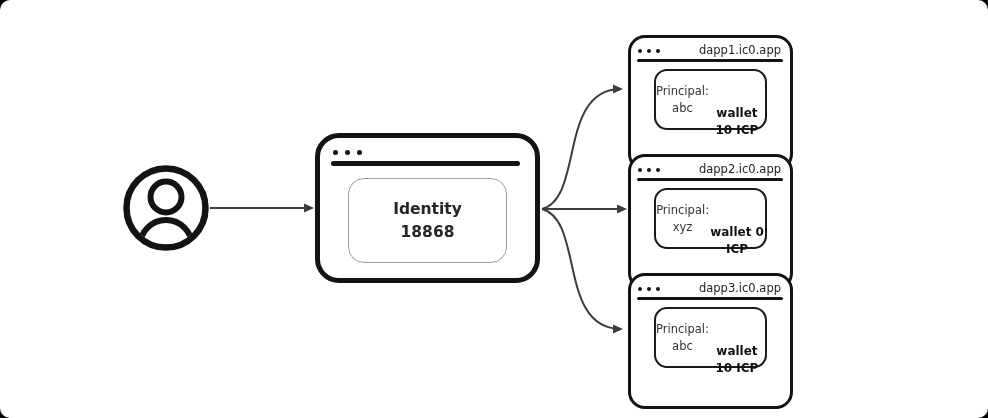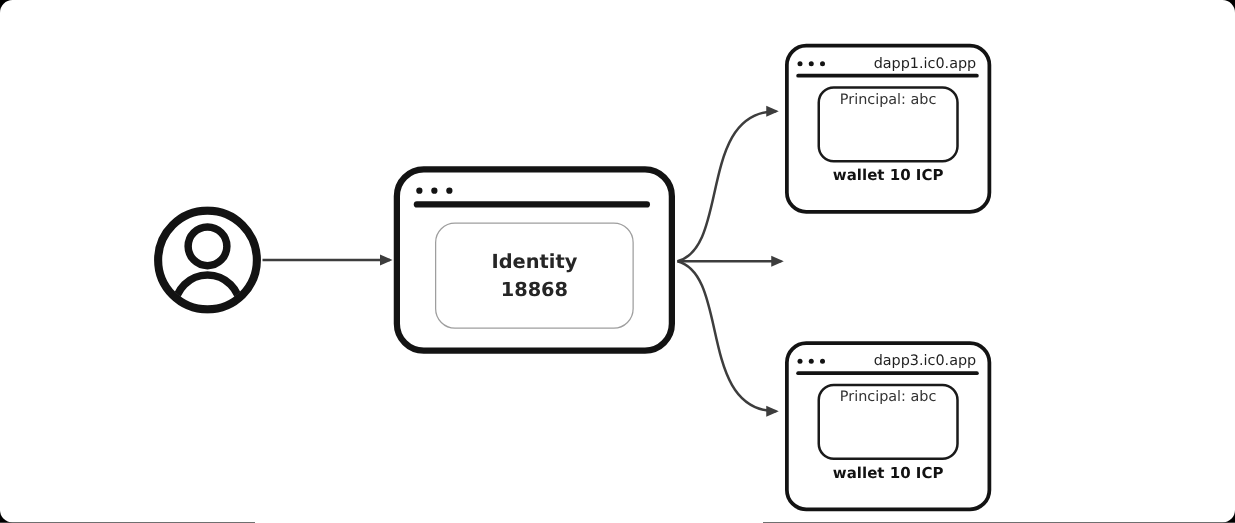--- a/index.html
+++ b/index.html
@@ -113,23 +113,23 @@
     border-radius: 2px;
   }
   .dapp-card {
     position: absolute;
     left: 23px; top: 31px;
     width: 113px; height: 61px;
     box-sizing: border-box;
     border: 2.5px solid #1a1a1a;
     border-radius: 13px;
     display: flex;
-    flex-direction: column;
+    flex-direction: row;
     align-items: center;
-    justify-content: space-between;
+    justify-content: flex-end;
     text-align: center;
     line-height: 17px;
   }
   .dapp-principal {
     font-size: 11.5px;
     color: #333333;
   }
   .dapp-wallet {
     font-size: 12px;
     font-weight: bold;
@@ -187,20 +187,33 @@
       <span class="dot"></span>
     </div>
     <div class="dapp-url">dapp1.ic0.app</div>
     <div class="chrome-bar"></div>
     <div class="dapp-card">
       <span class="dapp-principal">Principal: abc</span>
       <span class="dapp-wallet">wallet 10 ICP</span>
     </div>
   </div>
 
+  <div class="dapp-window d2">
+    <div class="dots">
+      <span class="dot"></span>
+      <span class="dot"></span>
+      <span class="dot"></span>
+    </div>
+    <div class="dapp-url">dapp2.ic0.app</div>
+    <div class="chrome-bar"></div>
+    <div class="dapp-card">
+      <span class="dapp-principal">Principal: xyz</span>
+      <span class="dapp-wallet">wallet 0 ICP</span>
+    </div>
+  </div>
 
   <div class="dapp-window d3">
     <div class="dots">
       <span class="dot"></span>
       <span class="dot"></span>
       <span class="dot"></span>
     </div>
     <div class="dapp-url">dapp3.ic0.app</div>
     <div class="chrome-bar"></div>
     <div class="dapp-card">

